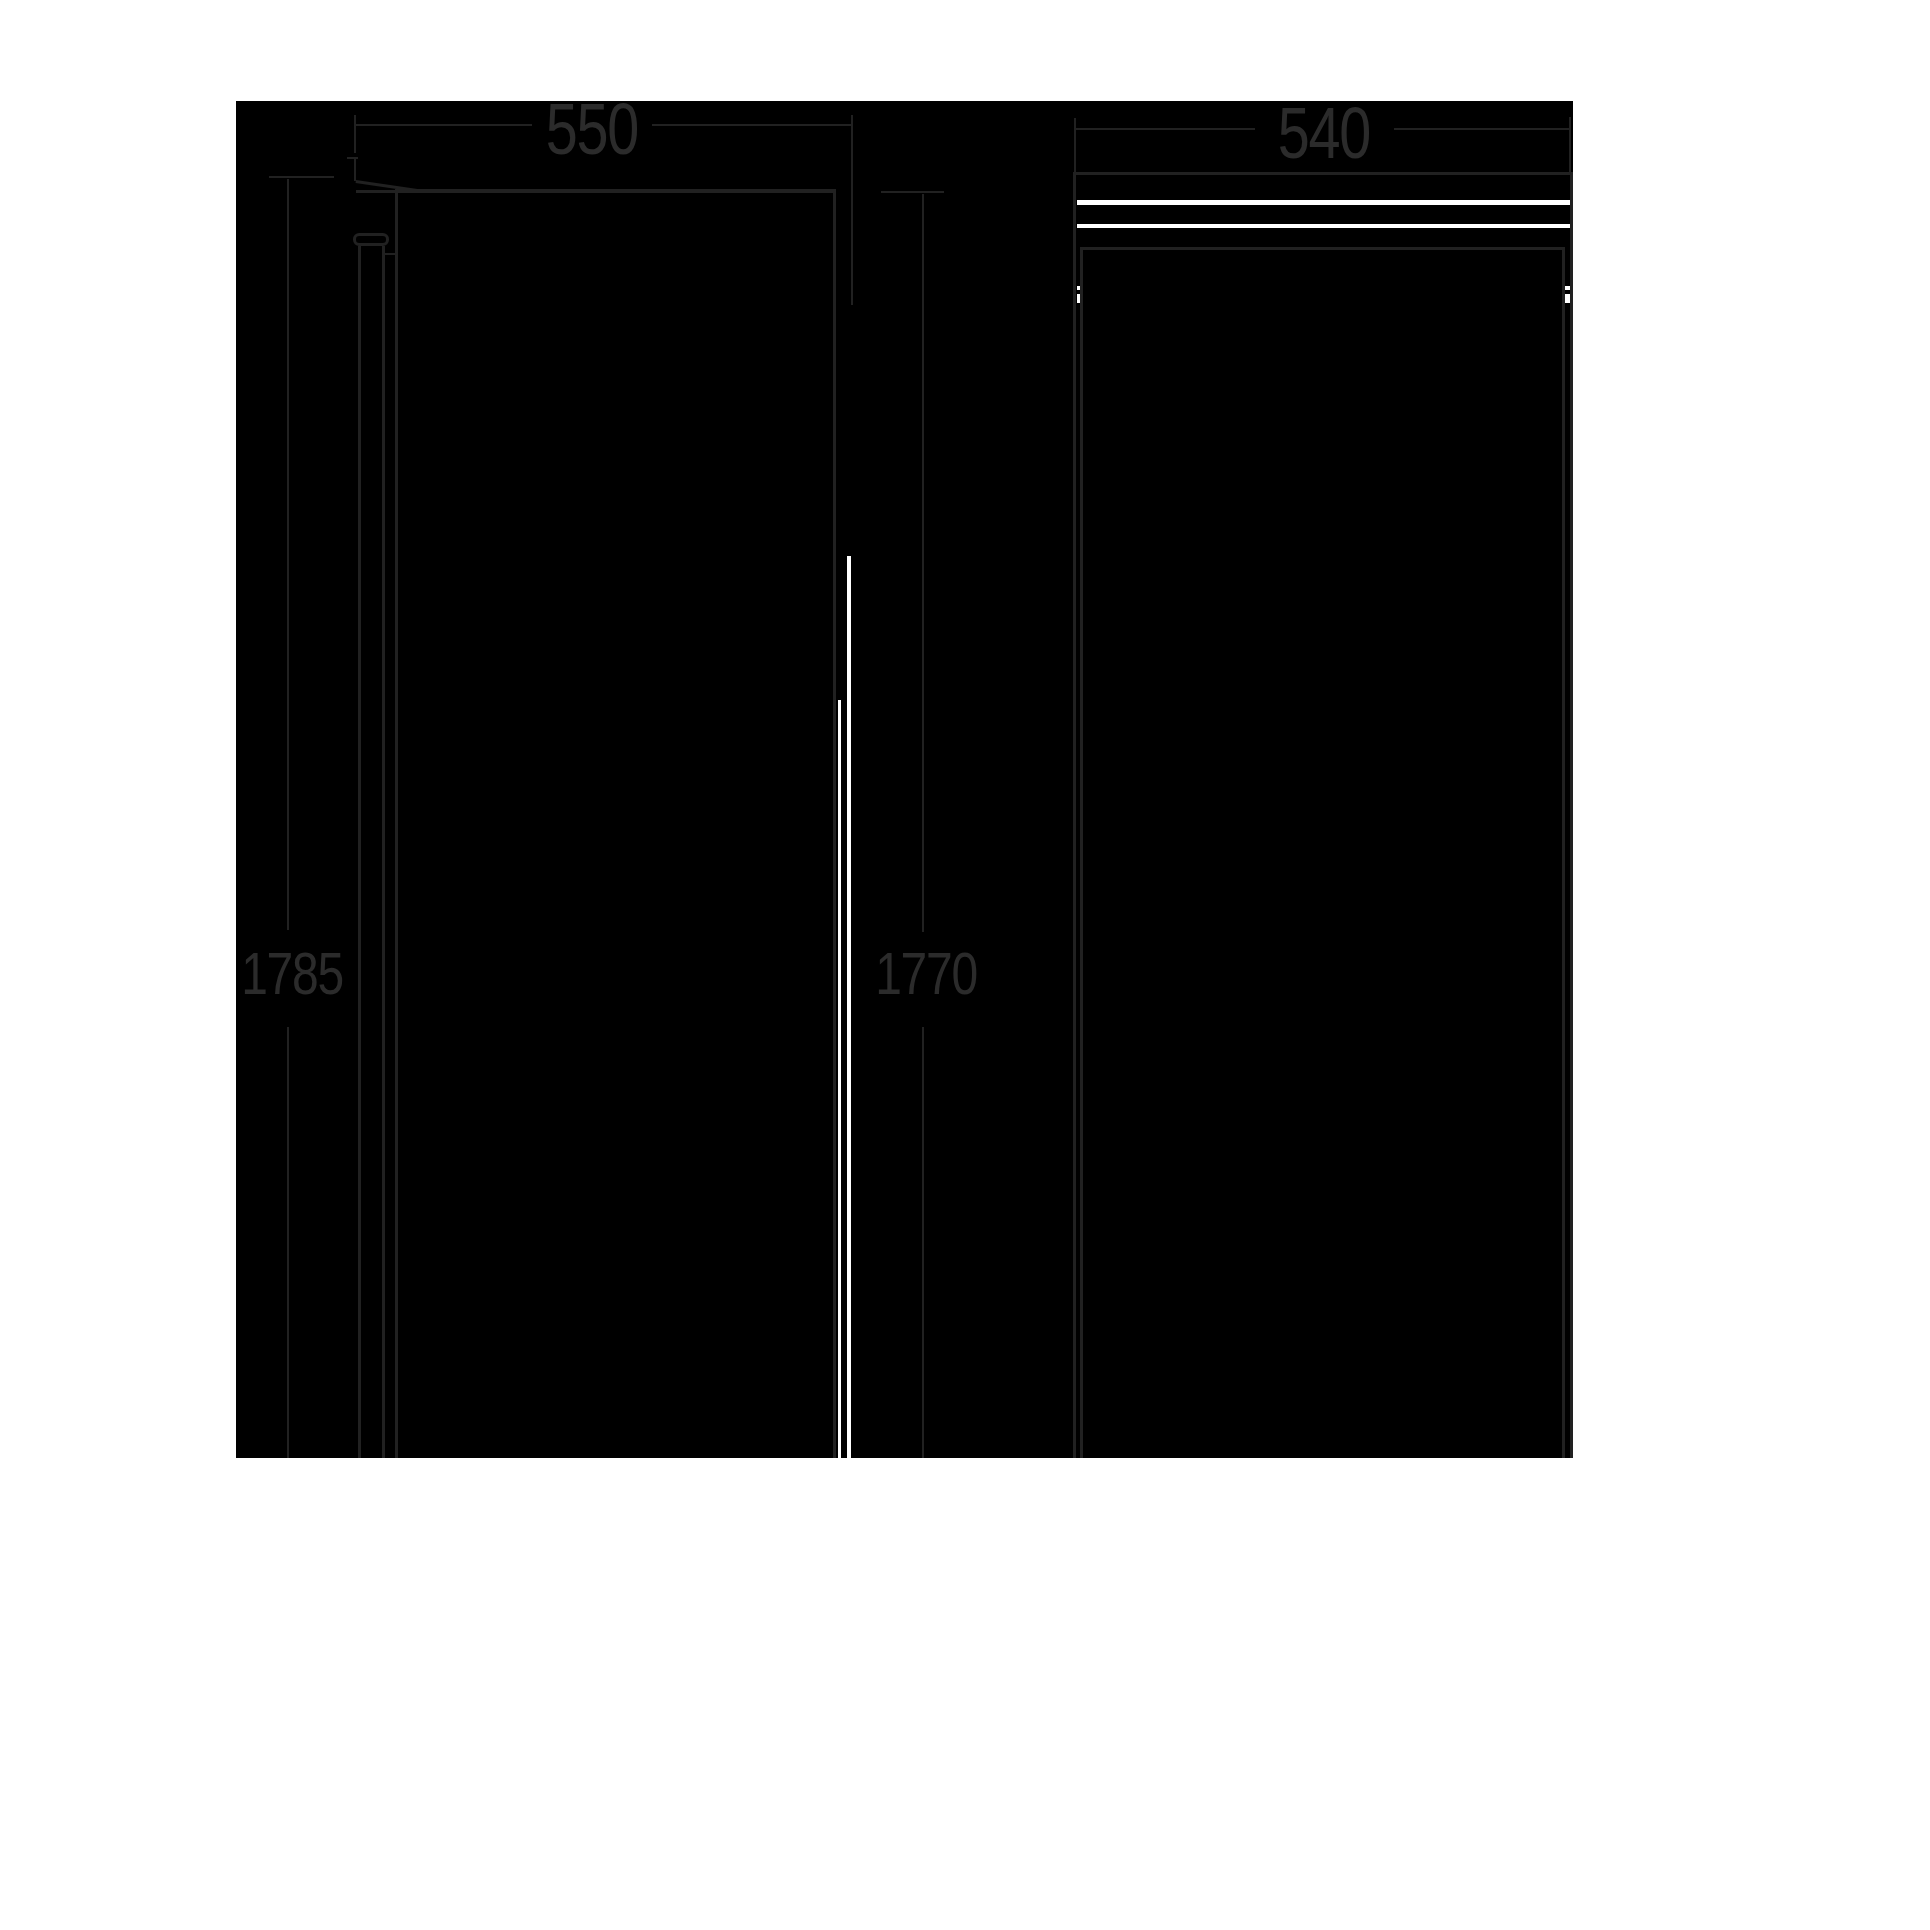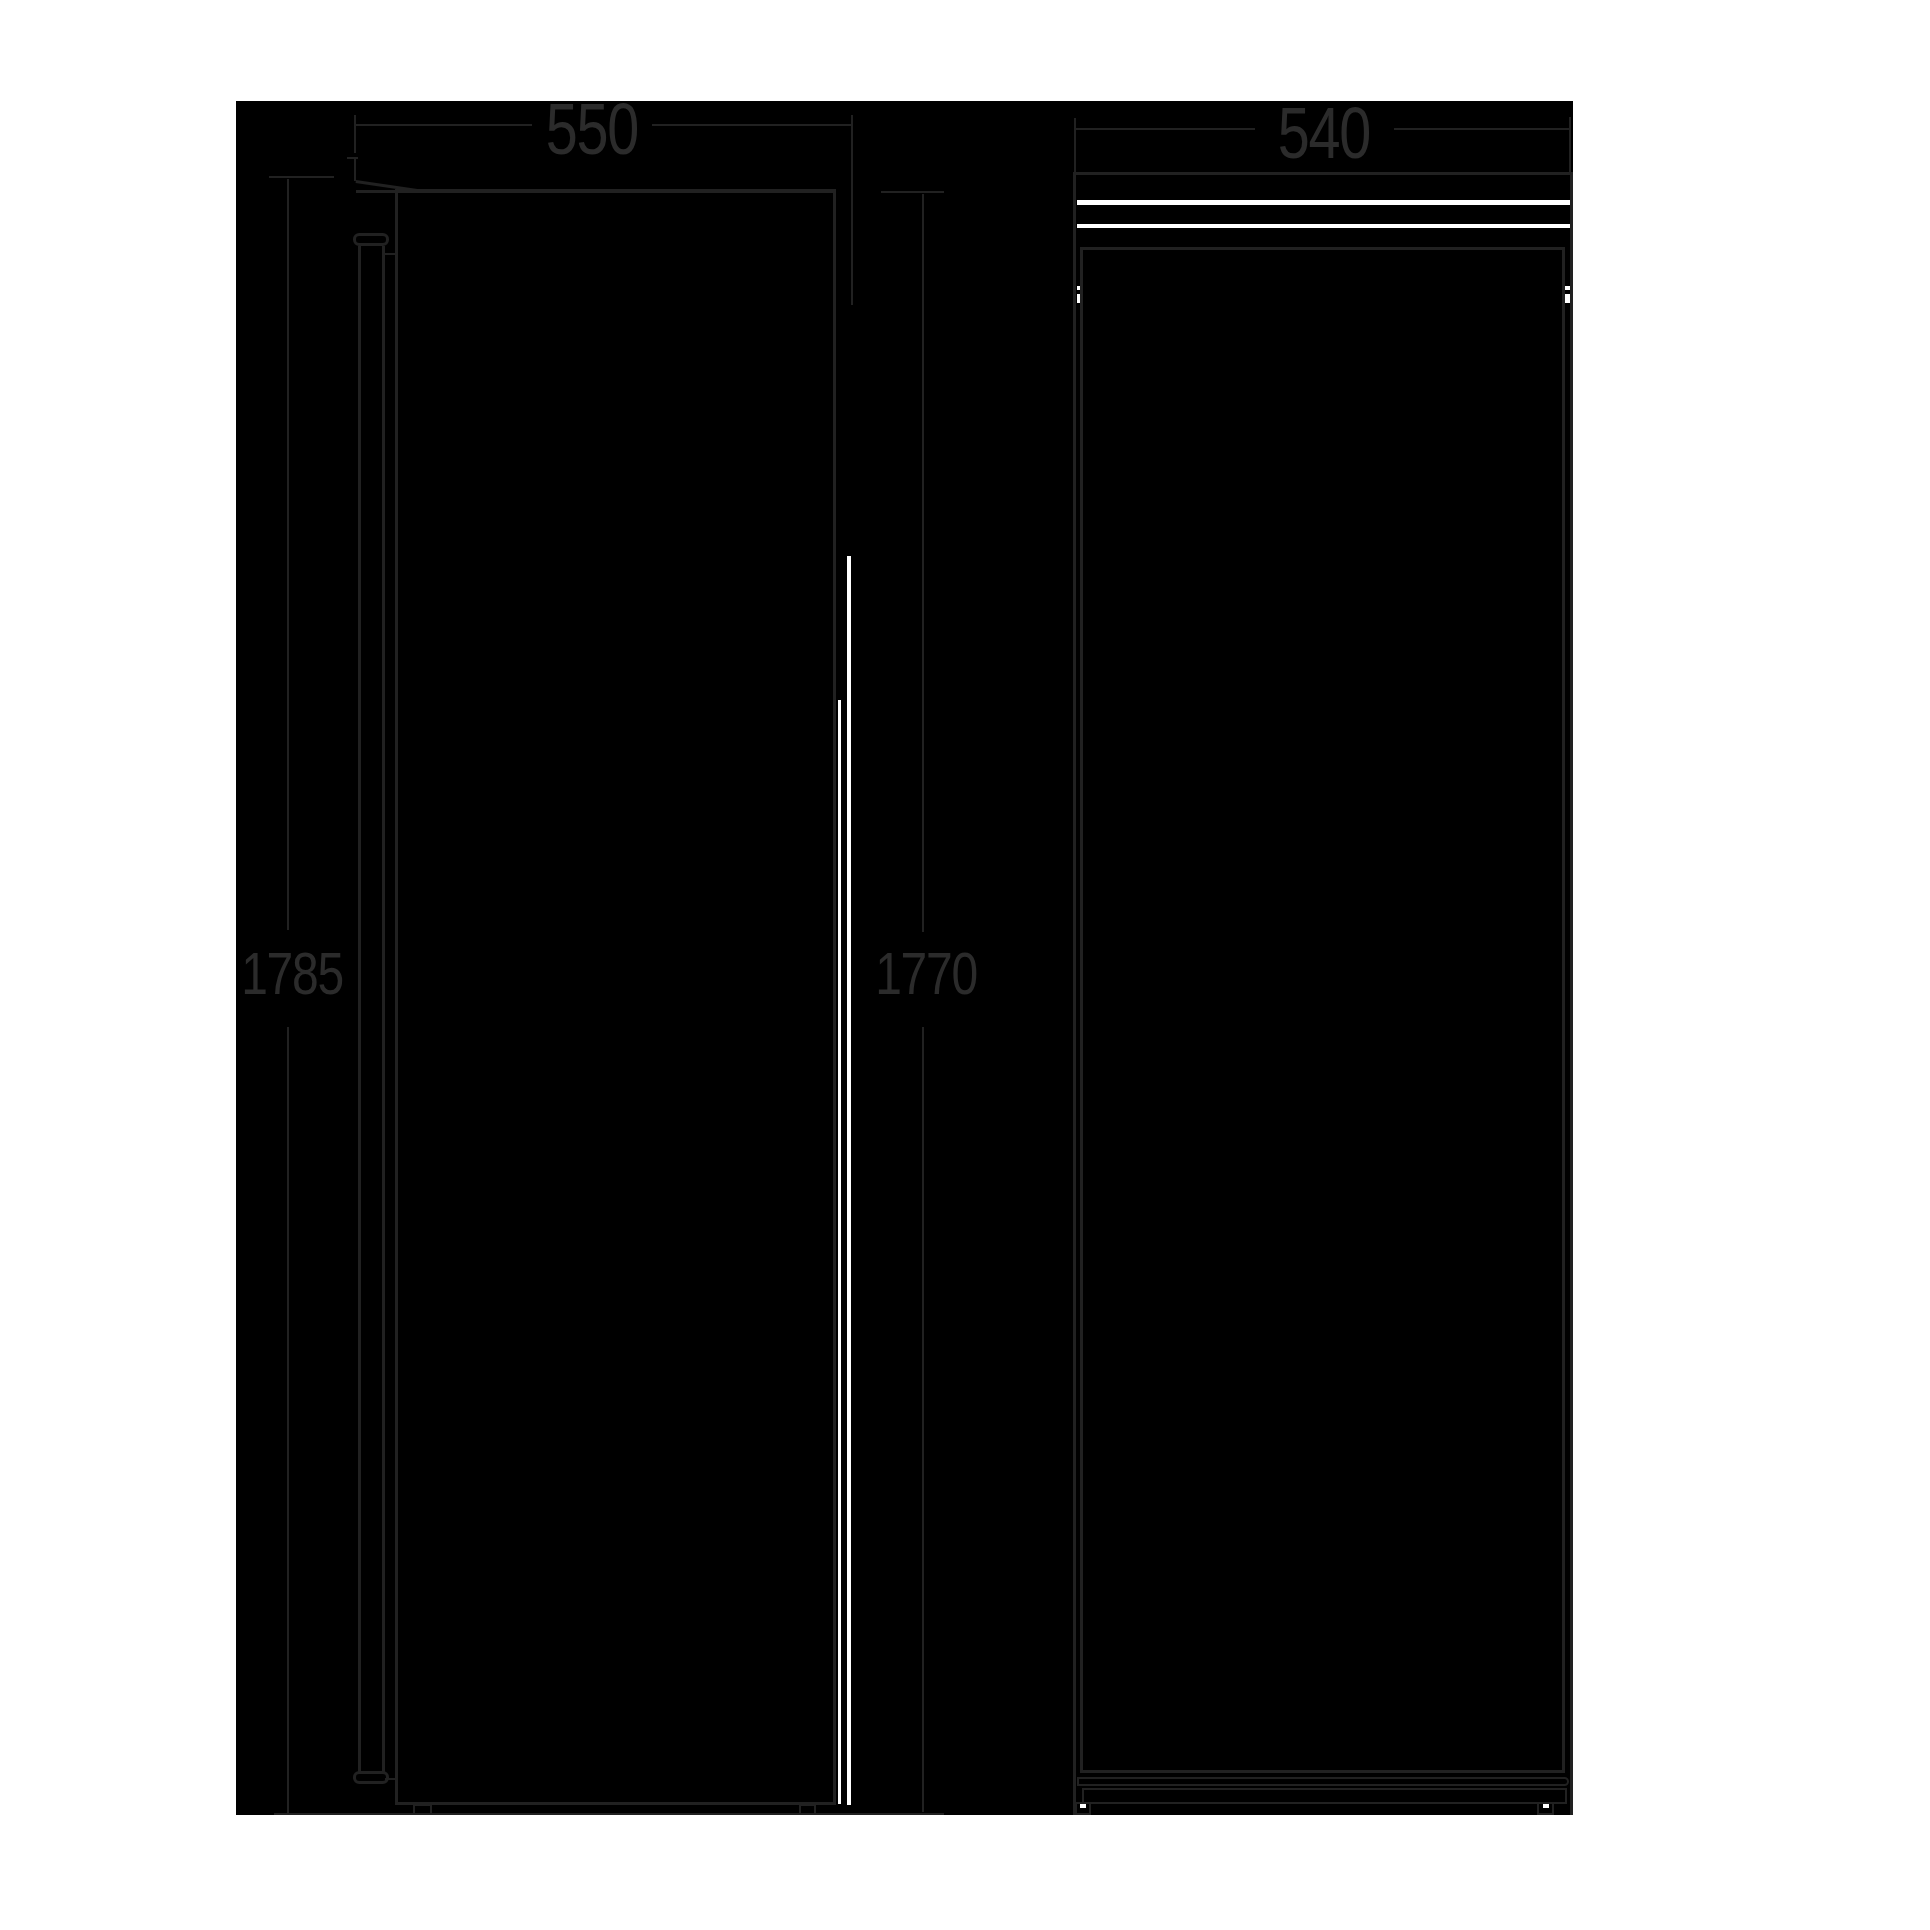--- a/index.html
+++ b/index.html
@@ -1,16 +1,16 @@
 <!DOCTYPE html>
 <html style="--page: #ffffff; --canvas: #000000; --ink: #212121; --text: #2b2b2b; --hl: #ffffff;font-size:12.5px"><head>
 <meta charset="utf-8">
 <style>
   html,body{margin:0;padding:0;background:var(--page,#fff);}
-  #page{position:relative;width:1930px;height:1930px;background:var(--page,#fff);overflow:hidden;
+  #page{position:relative;width:1930px;height:1458px;background:var(--page,#fff);overflow:hidden;
         font-family:"Liberation Sans", sans-serif;}
   #canvas{position:absolute;left:236px;top:101px;width:1337px;height:1714px;background:var(--canvas,#000);}
   .hline{position:absolute;height:2.3px;background:var(--ink,#212121);}
   .vline{position:absolute;width:2.3px;background:var(--ink,#212121);}
   .wline{position:absolute;background:var(--hl,#fff);}
   .rect{position:absolute;border:3.1px solid var(--ink,#212121);background:var(--canvas,#000);box-sizing:border-box;}
   .rect3{position:absolute;border:2.3px solid var(--ink,#212121);background:var(--canvas,#000);box-sizing:border-box;}
   .dimlabel{position:absolute;color:var(--text,#2b2b2b);white-space:nowrap;
             transform:translate(-50%,-50%) scaleX(0.8);letter-spacing:-1.6px;line-height:1;}
   .dim-lg{font-size:72px;}

